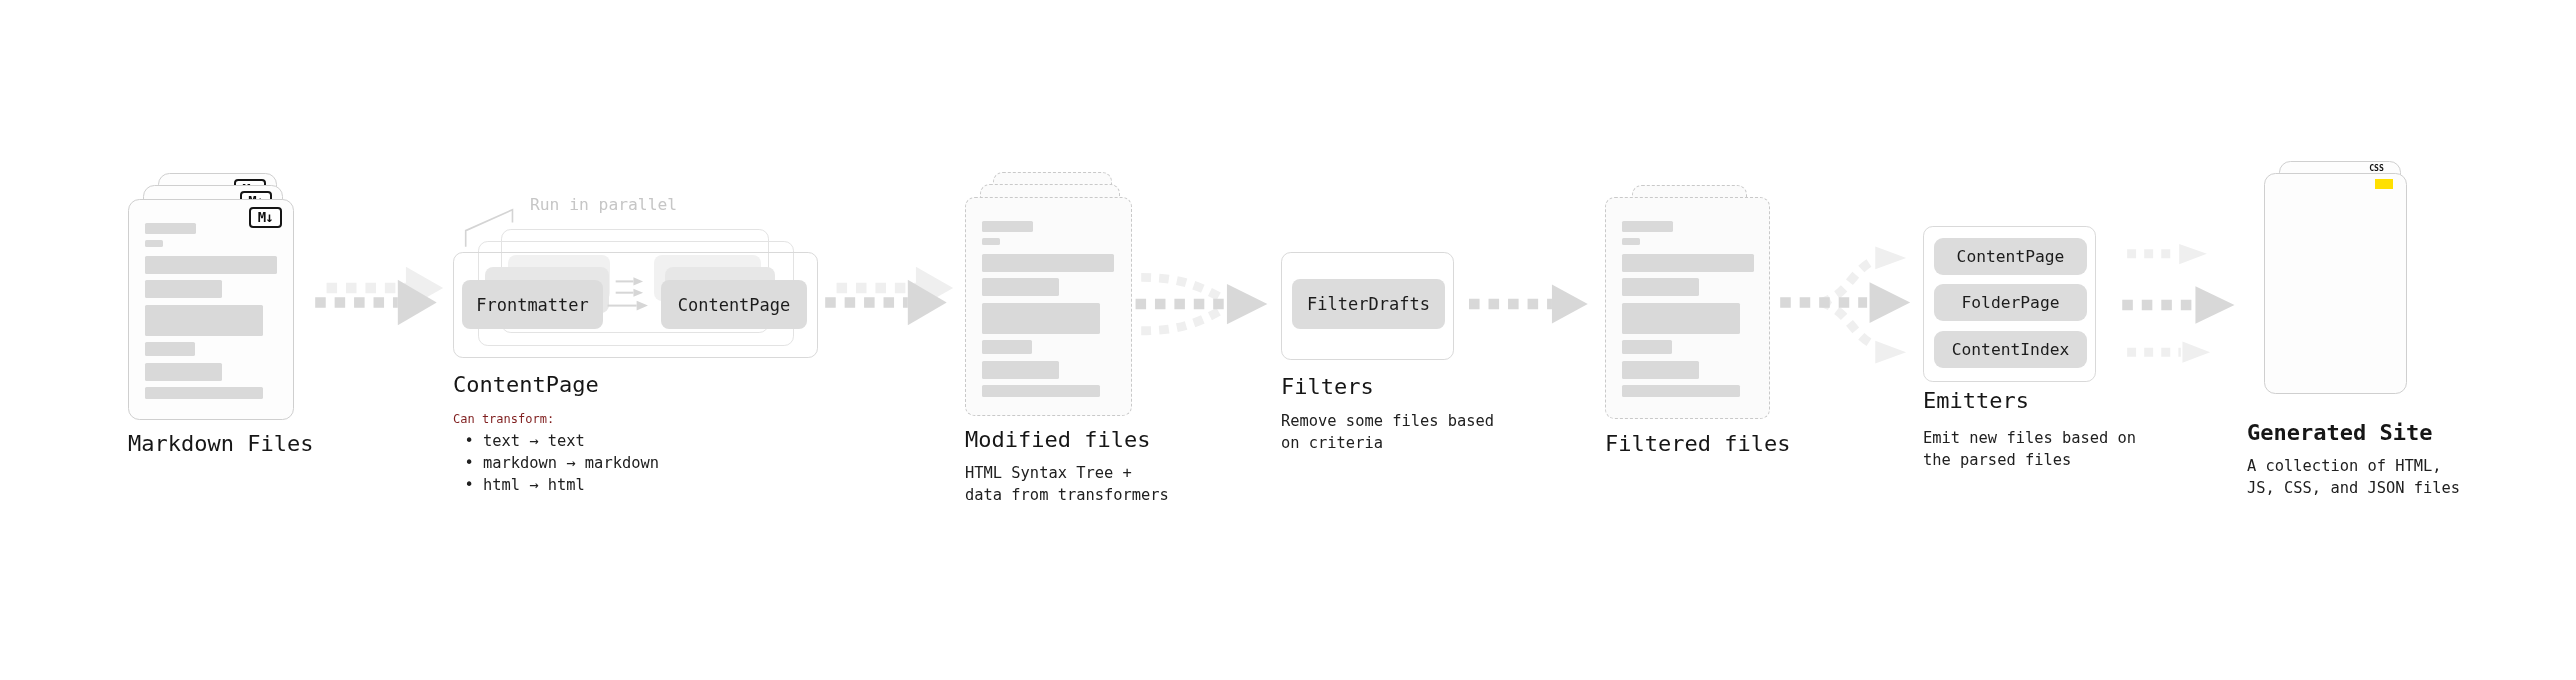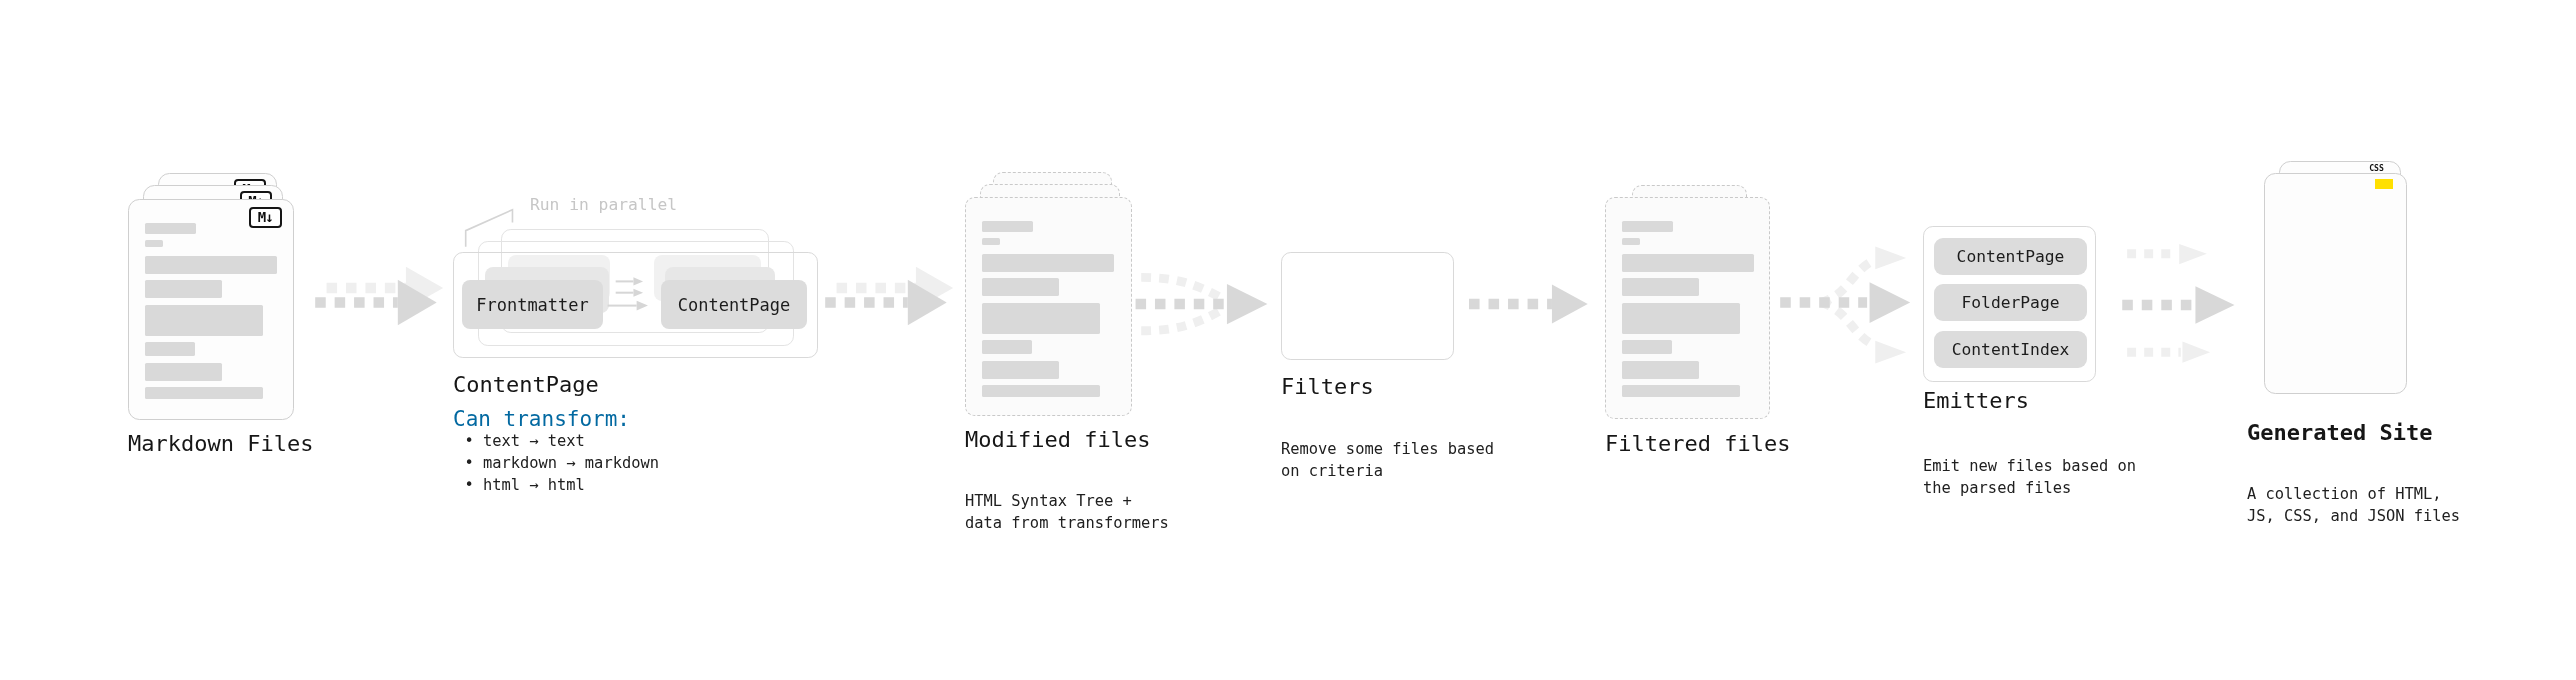--- a/index.html
+++ b/index.html
@@ -24,22 +24,22 @@
   .js-badge{position:absolute;top:4.9px;right:13px;width:18px;height:9.8px;background:#ffe001;}
   .html-badge{position:absolute;top:4.1px;right:9.8px;width:28px;text-align:center;}
   .html-badge .t{display:block;font-size:8.1px;line-height:9px;font-weight:800;letter-spacing:0.4px;color:#111;}
   .shield{width:21px;height:24.4px;margin:0.8px auto 0;background:#e8502b;
           clip-path:polygon(0 0,100% 0,90% 85%,50% 100%,10% 85%);
           display:flex;align-items:center;justify-content:center;}
   .shield span{color:#fff;font-size:14.6px;font-weight:bold;margin-top:-2.4px;}
 
   
   .node-label{position:absolute;font-size:22px;font-weight:500;color:#161616;white-space:nowrap;}
-  .node-sub{position:absolute;font-size:15.4px;line-height:22px;color:#202020;white-space:pre-line;margin-top:28px;}
-  .body-title{position:absolute;font-size:21px;line-height:22px;color:#0369a1;white-space:nowrap;}
+  .node-sub{position:absolute;font-size:15.4px;line-height:22px;color:#202020;white-space:pre-line;}
+  .body-title{position:absolute;font-size:12px;line-height:22px;color:#7f1d1d;white-space:nowrap;}
   .bullets{position:absolute;}
   .bullet{font-size:15.4px;line-height:22px;color:#202020;padding-left:11.4px;white-space:nowrap;}
   .note{position:absolute;font-size:16.3px;color:#c6c6c6;white-space:nowrap;}
 
   
   .obox{position:absolute;border:1.6px solid #d9d9d9;border-radius:9.8px;box-sizing:border-box;background:transparent;}
   .obox.lighter{border-color:#e3e3e3;}
   .pill{position:absolute;background:#dcdcdc;border-radius:8.1px;display:flex;align-items:center;
         justify-content:center;font-size:17px;color:#1c1c1c;white-space:nowrap;}
   .pill.small{font-size:16.3px;border-radius:9px;}
@@ -142,20 +142,21 @@
 data from transformers</div>
 
   <svg class="arrow" style="left:1131px;top:258px;" width="145" height="93" viewBox="0 0 178 115">
     <path d="M 12,24 C 55,24 80,32 112,50" fill="none" stroke="#efefef" stroke-width="11" stroke-dasharray="12 10"></path>
     <path d="M 12,90 C 55,90 80,82 112,64" fill="none" stroke="#efefef" stroke-width="11" stroke-dasharray="12 10"></path>
     <line x1="5" y1="57" x2="115" y2="57" stroke="#d8d8d8" stroke-width="13" stroke-dasharray="13 11"></line>
     <polygon points="118,32 168,57 118,82" fill="#d8d8d8"></polygon>
   </svg>
 
   <div class="obox" style="left:1281px;top:252px;width:173px;height:108px;"></div>
+  <div class="pill" style="left:1292px;top:279px;width:153px;height:50px;">FilterDrafts</div>
   <div class="node-label" style="left:1281px;top:374px;">Filters</div>
   <div class="node-sub" style="left:1281px;top:410px;">Remove some files based
 on criteria</div>
 
   <svg class="arrow" style="left:1469px;top:281px;" width="122" height="46" viewBox="0 0 150 56">
     <line x1="0" y1="28" x2="102" y2="28" stroke="#d8d8d8" stroke-width="13" stroke-dasharray="13 11"></line>
     <polygon points="102,4 146,28 102,52" fill="#d8d8d8"></polygon>
   </svg>
 
   <div class="file-card dashed" style="left:1632px;top:185px;width:115px;height:219px;"></div>

